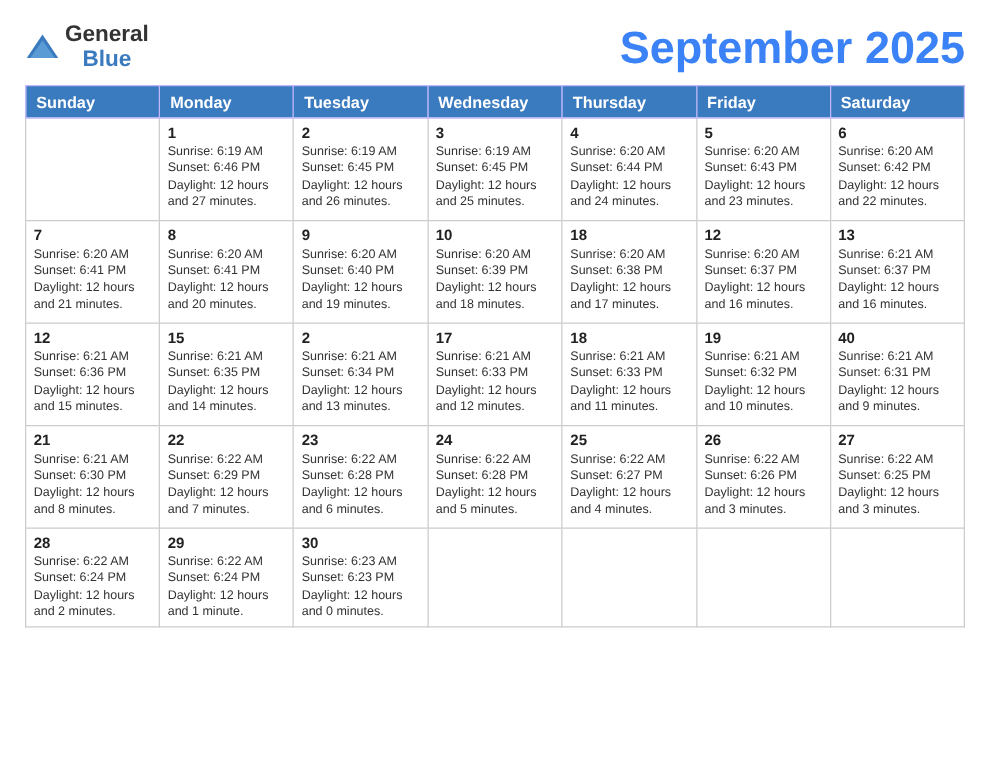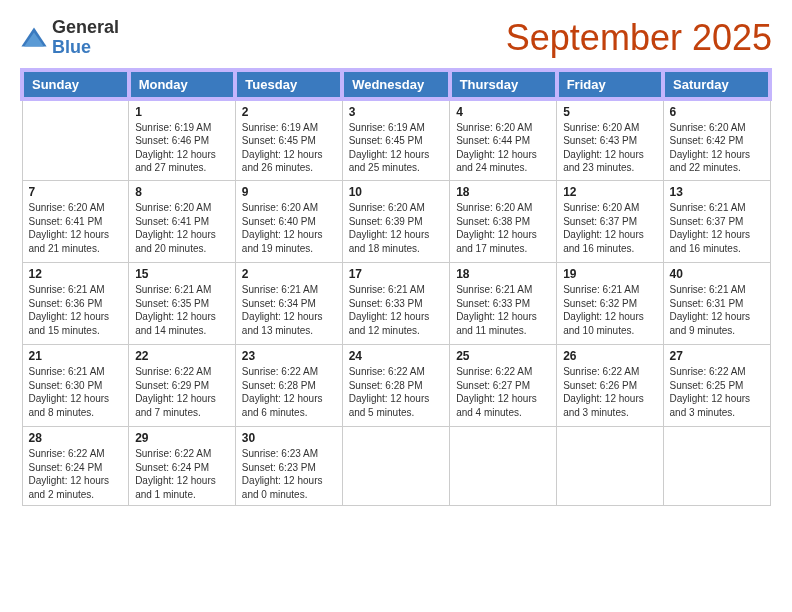--- a/index.html
+++ b/index.html
@@ -35,51 +35,52 @@
     }
     .logo-general {
       font-size: 18px;
       font-weight: bold;
       color: #333;
     }
     .logo-blue {
       font-size: 18px;
       font-weight: bold;
       color: #3a7abf;
+      text-align: center;
     }
     .logo-icon {
       width: 28px;
       height: 28px;
     }
     .title-block {
       text-align: right;
     }
     .month-title {
       font-size: 36px;
-      font-weight: normal;
-      color: #c2410c;
+      font-weight: bold;
+      color: #3b82f6;
       line-height: 1.1;
     }
     .location {
       font-size: 15px;
       color: #444;
     }
     .calendar {
       width: 100%;
       border-collapse: collapse;
       flex: 1;
     }
     .calendar th {
       background: #3a7abf;
       color: #fff;
       font-size: 13px;
       font-weight: bold;
       text-align: left;
       padding: 5px 8px;
-      border: 4px solid #c4b5fd;
+      border: 1px solid #c4b5fd;
     }
     .calendar td {
       border: 1px solid #ccc;
       vertical-align: top;
       padding: 4px 6px;
       width: 108px;
       height: 82px;
       font-size: 10.5px;
       color: #333;
     }

